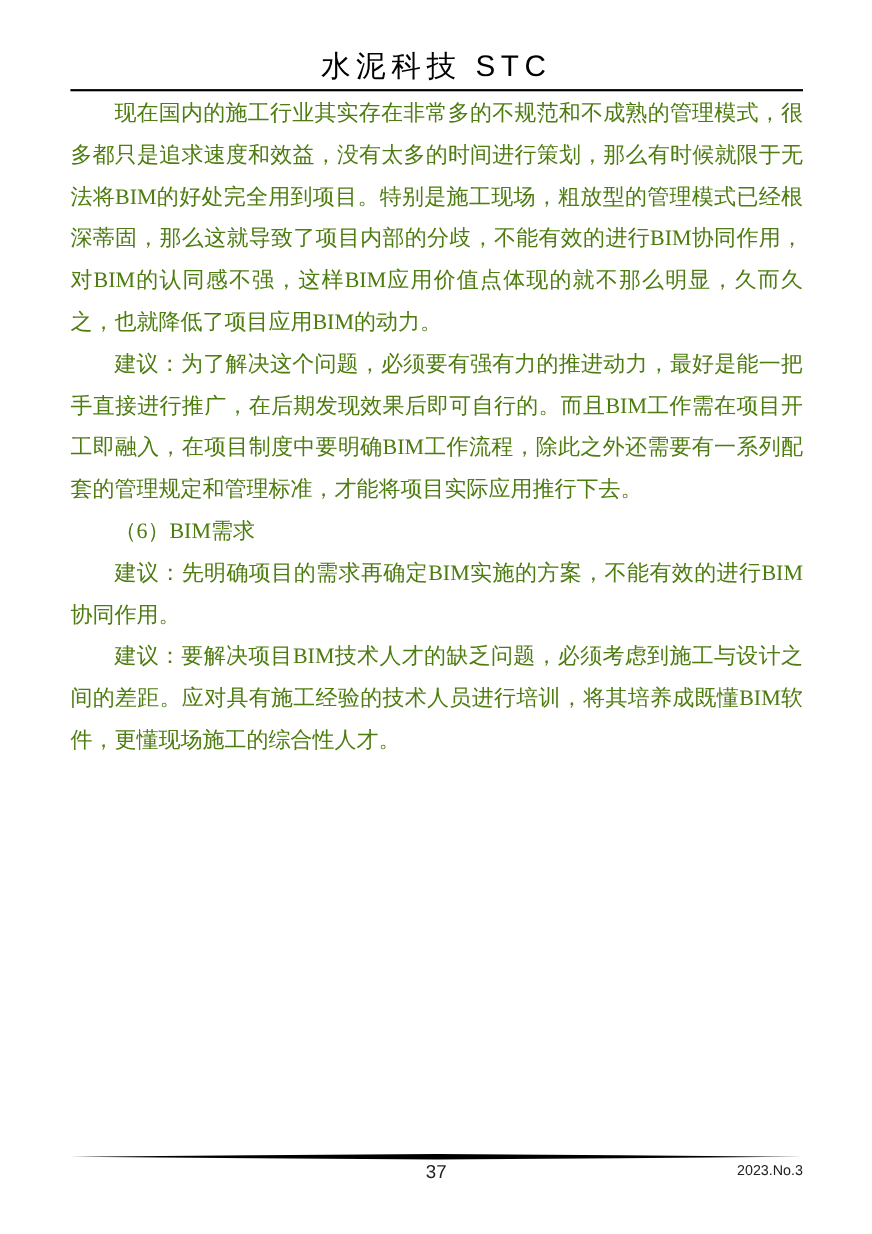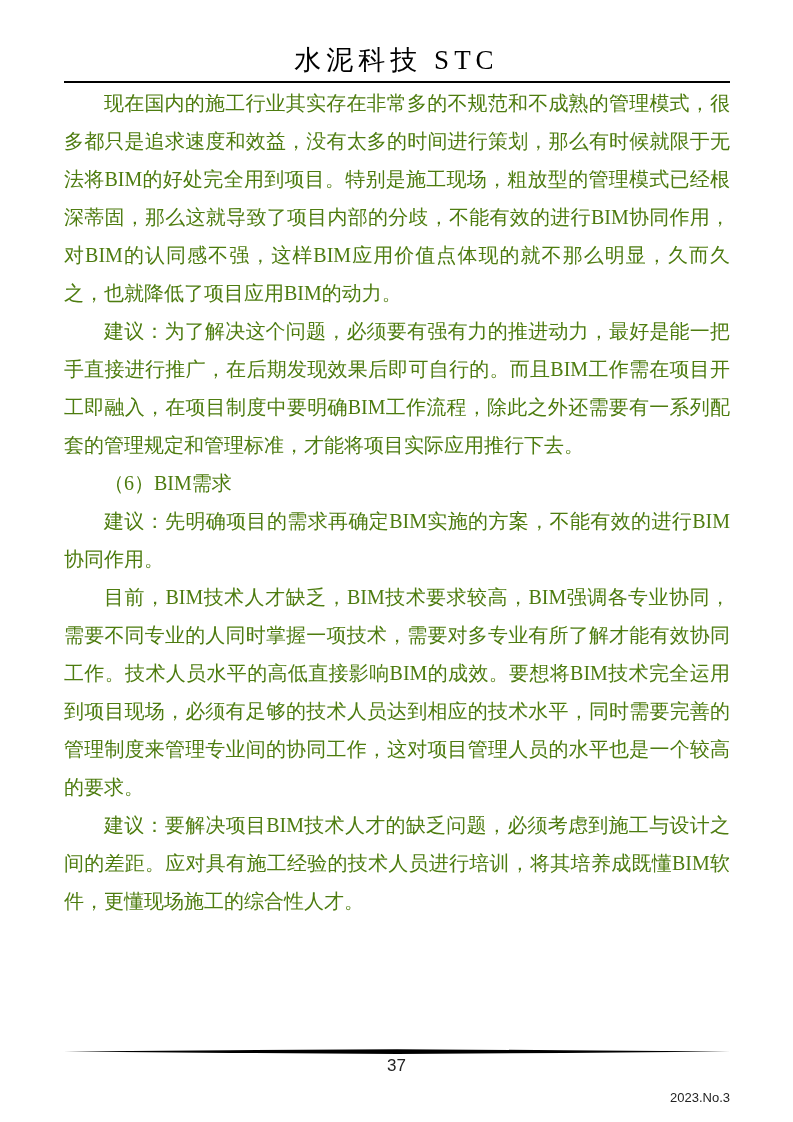--- a/index.html
+++ b/index.html
@@ -14,21 +14,21 @@
     background: #ffffff;
     overflow: hidden;
     color: #111111;
   }
   .header-title {
     position: absolute;
     top: 42px;
     left: 0;
     width: 100%;
     text-align: center;
-    font-family: Liberation Serif, serif;
+    font-family: Liberation Sans, sans-serif;
     font-size: 27px;
     letter-spacing: 5px;
     color: #000000;
     font-weight: 500;
   }
   .header-rule {
     position: absolute;
     top: 81px;
     left: 64px;
     width: 666px;
@@ -69,42 +69,41 @@
     top: 1056px;
     left: 0;
     width: 100%;
     text-align: center;
     font-family: "Liberation Sans", sans-serif;
     font-size: 17px;
     color: #222222;
   }
   .footer-issue {
     position: absolute;
-    top: 1090px;
+    top: 1056px;
     right: 63px;
     font-family: "Liberation Sans", sans-serif;
     font-size: 13px;
     color: #222222;
   }
 </style>
 </head>
 <body>
 
 <div class="page">
 
   <div class="header-title">水泥科技 STC</div>
 
   <div class="header-rule"></div>
 
   <div class="content">
     <p>现在国内的施工行业其实存在非常多的不规范和不成熟的管理模式，很多都只是追求速度和效益，没有太多的时间进行策划，那么有时候就限于无法将BIM的好处完全用到项目。特别是施工现场，粗放型的管理模式已经根深蒂固，那么这就导致了项目内部的分歧，不能有效的进行BIM协同作用，对BIM的认同感不强，这样BIM应用价值点体现的就不那么明显，久而久之，也就降低了项目应用BIM的动力。</p>
     <p>建议：为了解决这个问题，必须要有强有力的推进动力，最好是能一把手直接进行推广，在后期发现效果后即可自行的。而且BIM工作需在项目开工即融入，在项目制度中要明确BIM工作流程，除此之外还需要有一系列配套的管理规定和管理标准，才能将项目实际应用推行下去。</p>
     <p>（6）BIM需求</p>
     <p>建议：先明确项目的需求再确定BIM实施的方案，不能有效的进行BIM协同作用。</p>
-    <p>目前，BIM技术人才缺乏，BIM技术要求较高，BIM强调各专业协同，需要不同专业的人同时掌握一项技术，需要对多专业有所了解才能有效协同工作。技术人员水平的高低直接影响BIM的成效。要想将BIM技术完全运用到项目现场，必须有足够的技术人员达到相应的技术水平，同时需要完善的管理制度来管理专业间的协同工作，这对项目管理人员的水平也是一个较高的要求。</p>
     <p>建议：要解决项目BIM技术人才的缺乏问题，必须考虑到施工与设计之间的差距。应对具有施工经验的技术人员进行培训，将其培养成既懂BIM软件，更懂现场施工的综合性人才。</p>
   </div>
 
   <div class="footer-rule-wrap">
     <svg viewBox="0 0 666 6" preserveAspectRatio="none">
       <polygon points="0,2.6 166,1.2 333,0.2 500,1.2 666,2.6 500,3.9 333,5.0 166,3.9" fill="#000000"></polygon>
     </svg>
   </div>
 
   <div class="footer-page-num">37</div>

